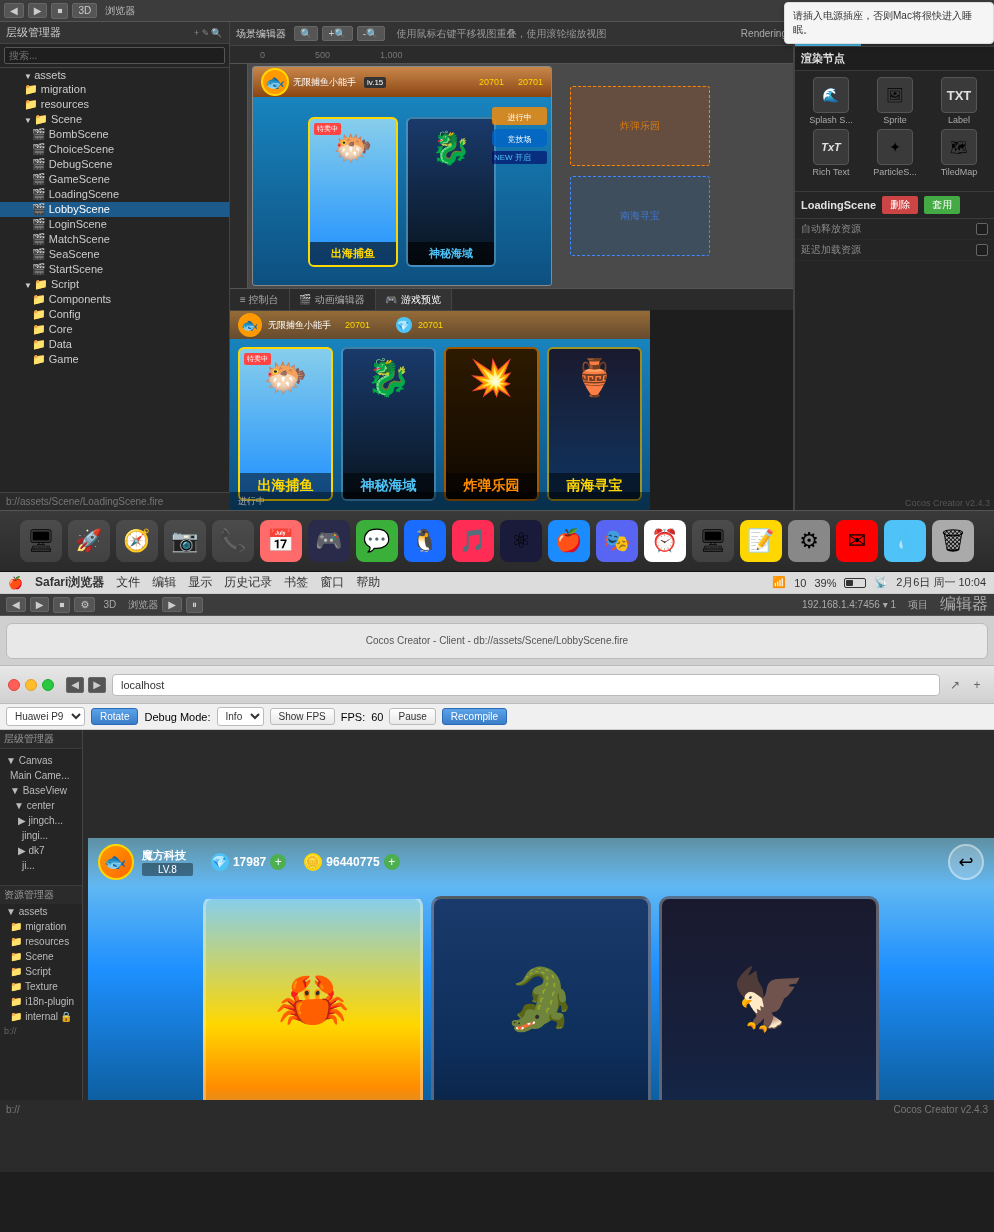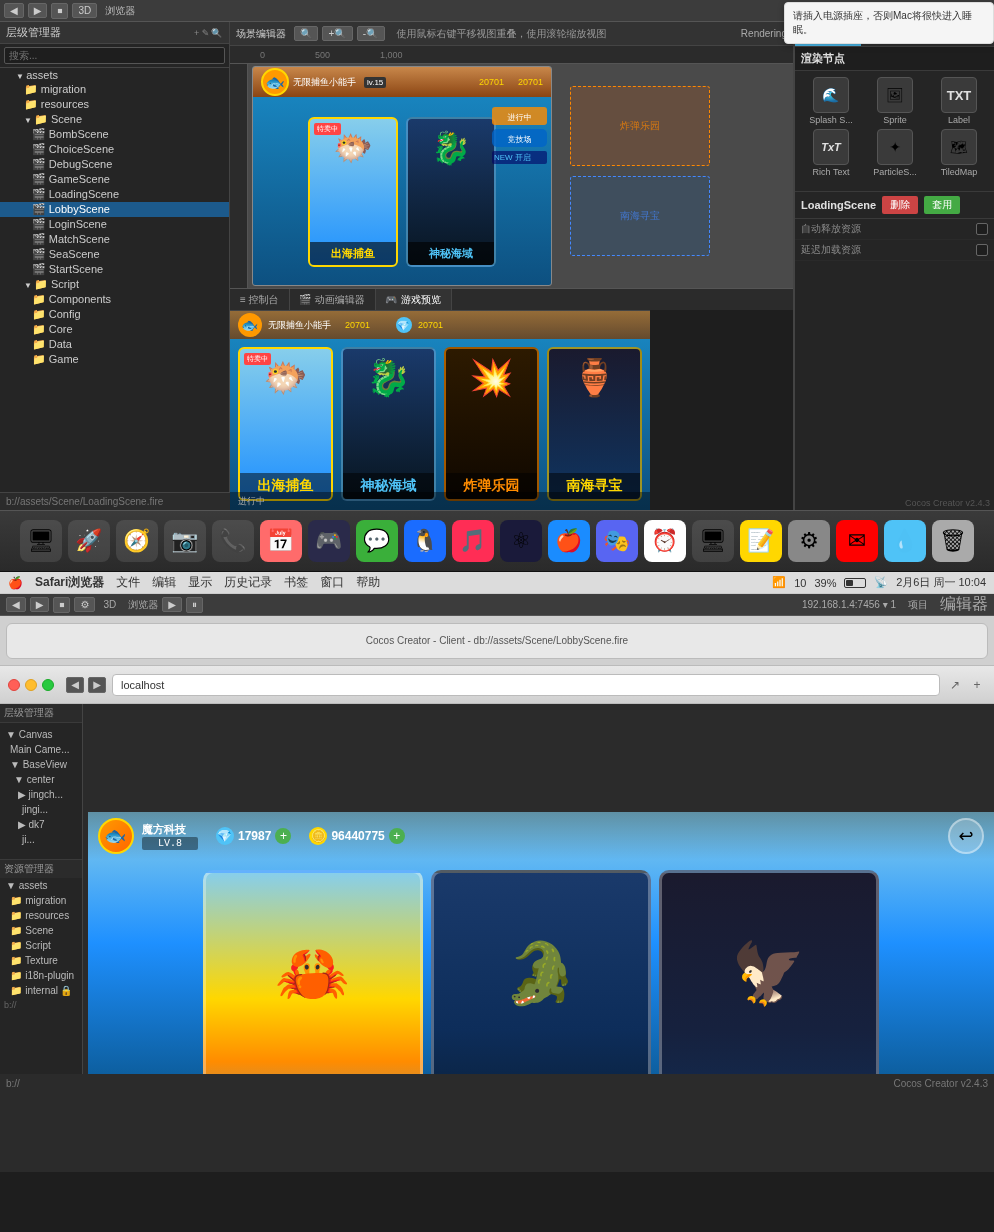--- a/index.html
+++ b/index.html
@@ -101,21 +101,21 @@
     .tree-item {
       padding: 1px 4px 1px 8px;
       color: #ccc;
       font-size: 11px;
       cursor: pointer;
       white-space: nowrap;
       overflow: hidden;
       text-overflow: ellipsis;
     }
     .tree-item.selected { background: #1c5a8c; color: #fff; }
-    .tree-item.indent1 { padding-left: 16px; }
+    .tree-item.indent1 { padding-left: 24px; }
     .tree-item.indent2 { padding-left: 24px; }
     .tree-item.indent3 { padding-left: 32px; }
     .tree-folder::before { content: "▼ "; font-size: 8px; }
 
     
     .center-panel {
       flex: 1;
       display: flex;
       flex-direction: column;
       background: #1e1e1e;
@@ -458,21 +458,21 @@
       width: 36px;
       height: 36px;
       background: linear-gradient(135deg, #ff9a00, #ff6600);
       border-radius: 50%;
       border: 2px solid #ffd700;
       display: flex;
       align-items: center;
       justify-content: center;
       font-size: 18px;
     }
-    .player-info { color: #fff; font-family: Liberation Mono, monospace; }
+    .player-info { color: #fff; }
     .player-name { font-size: 11px; font-weight: bold; }
     .player-level {
       font-size: 10px;
       background: rgba(0,0,0,0.4);
       padding: 1px 16px;
       border-radius: 2px;
     }
     .currency-group {
       display: flex;
       align-items: center;
@@ -987,20 +987,35 @@
     </div>
     <div class="url-bar">
       <span style="flex:1;">localhost</span>
     </div>
     <div style="display:flex;gap:4px;">
       <span class="safari-icon-btn">↗</span>
       <span class="safari-icon-btn">+</span>
     </div>
   </div>
 
+  <div class="debug-toolbar">
+    <select class="device-select">
+      <option>Huawei P9</option>
+    </select>
+    <button class="debug-btn blue">Rotate</button>
+    <span>Debug Mode:</span>
+    <select class="device-select">
+      <option>Info</option>
+    </select>
+    <button class="debug-btn">Show FPS</button>
+    <span>FPS:</span>
+    <span>60</span>
+    <button class="debug-btn">Pause</button>
+    <button class="debug-btn blue">Recompile</button>
+  </div>
 
   <div style="display:flex;height:370px;position:relative;">
 
     <div style="width:83px;background:#252525;border-right:1px solid #444;overflow-y:auto;flex-shrink:0;">
       <div class="sh-header">层级管理器</div>
       <div class="safari-hierarchy">
         <div class="sh-item">▼ Canvas</div>
         <div class="sh-item i1">Main Came...</div>
         <div class="sh-item i1">▼ BaseView</div>
         <div class="sh-item i2">▼ center</div>

